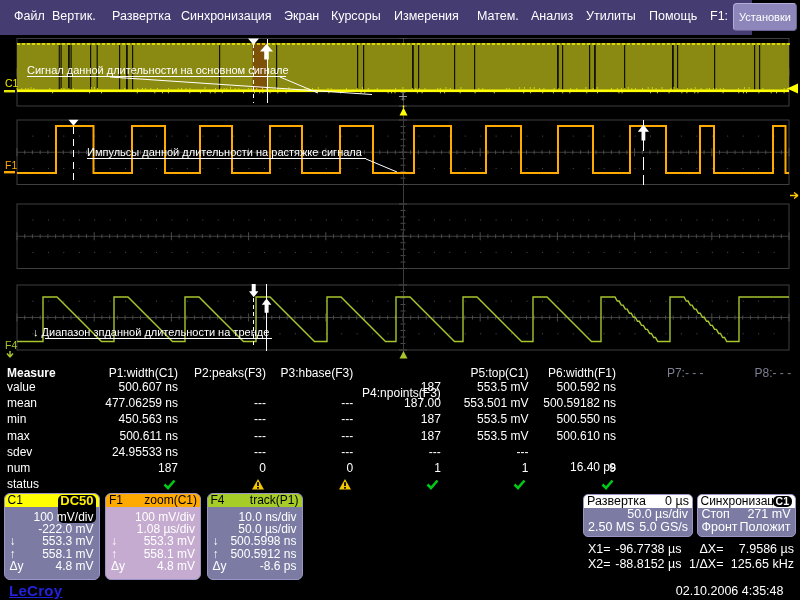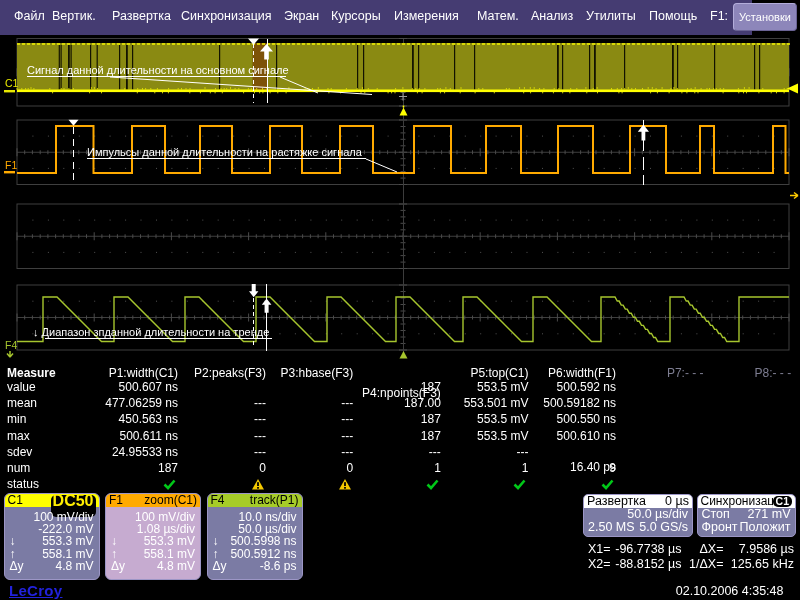--- a/index.html
+++ b/index.html
@@ -1,21 +1,21 @@
 <!DOCTYPE html>
 <html><head><meta charset="utf-8"><style>
 * {margin:0;padding:0;box-sizing:border-box}
 html,body {width:800px;height:600px;background:#000;overflow:hidden}
 #scr {position:relative;width:800px;height:600px;background:#000;font-family:"Liberation Sans",sans-serif}
 #menu {position:absolute;left:0;top:0;width:752px;height:35px;background:#453c72;color:#fff;font-size:12.5px}
 #setupbtn {position:absolute;left:733px;top:3px;width:64px;height:28px;background:#8d86ba;border:1px solid #6a6394;border-top-color:#b3adda;border-left-color:#b3adda;border-radius:4px;text-align:center;line-height:26px;font-size:11px}
 .tc {position:absolute;font-size:12px;color:#fff;white-space:nowrap;line-height:13px}
 .dbox {position:absolute;top:492.5px;height:87px;border:1px solid #9c96c6;border-radius:6px;overflow:hidden;font-size:12px}
 .dh {height:13.5px;color:#000;display:flex;justify-content:space-between;padding:0 3px;line-height:13px;border-radius:4px 4px 0 0}
-.badge {background:#000;color:#ffee00;font-weight:bold;border-radius:5px;padding:0 2px;height:22px;line-height:11.5px;margin-top:1px;font-size:16px}
+.badge {background:#000;color:#ffee00;font-weight:bold;border-radius:5px;padding:0 2px;height:28px;line-height:11.5px;margin-top:1px;font-size:13px}
 .badge2 {background:#000;color:#fff;border-radius:5px;padding:0 2.5px;height:11px;line-height:11px;margin-top:1px;font-size:10.5px;font-weight:bold}
 .dl {height:12.4px;line-height:12.4px;padding:0 5px;display:flex;justify-content:flex-start;white-space:nowrap}
 .dh + .dl {margin-top:3.5px}
 .pre {text-align:left}
 .val {margin-left:auto}
 .rbox {position:absolute;top:493.5px;height:43px;background:#7b7ba4;border:1px solid #9c96c6;border-radius:5px;overflow:hidden;font-size:12.5px;color:#fff}
 .rh {height:13px;background:#fff;color:#000;display:flex;justify-content:space-between;padding:0 3px;line-height:12.5px;border-radius:3px 3px 0 0}
 .rl {height:13.6px;line-height:13.6px;padding:0 4px;display:flex;justify-content:space-between;white-space:nowrap}
 .xt {position:absolute;font-size:12.5px;color:#fff;white-space:nowrap;line-height:13px}
 #lecroy {position:absolute;left:9px;top:582px;font-size:15px;font-weight:bold;color:#2222dd;text-decoration:underline;letter-spacing:0.3px}

